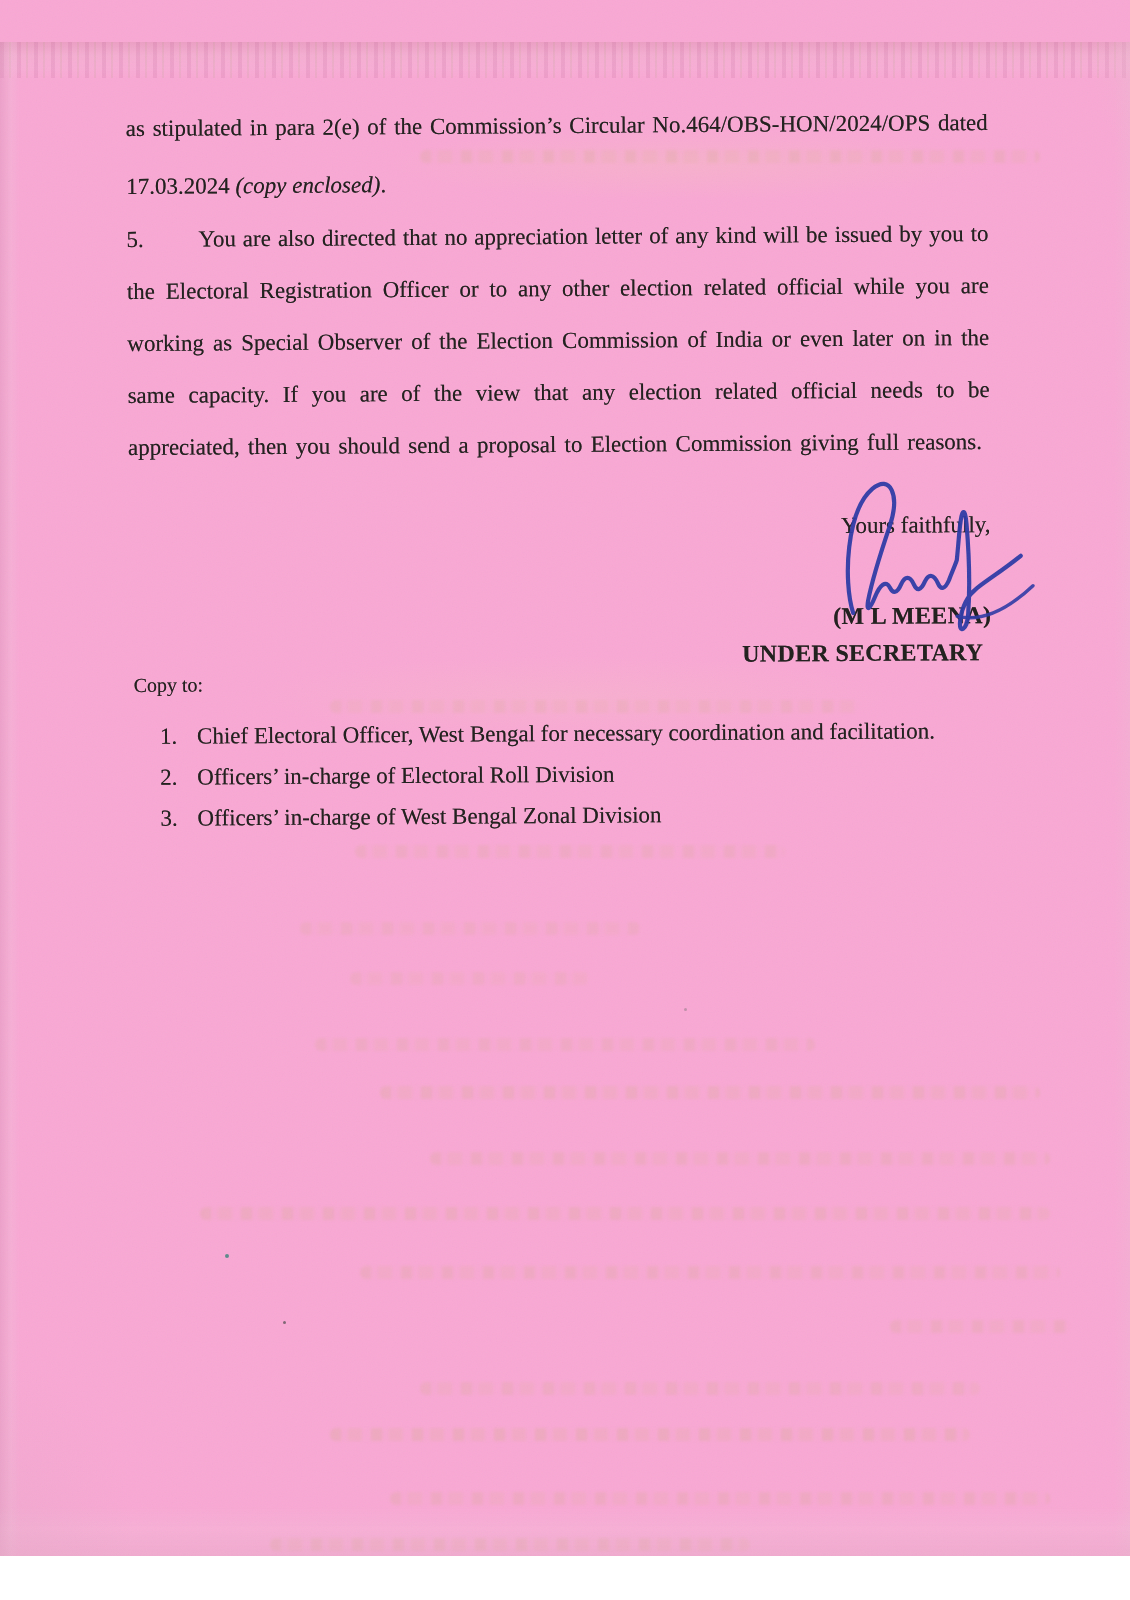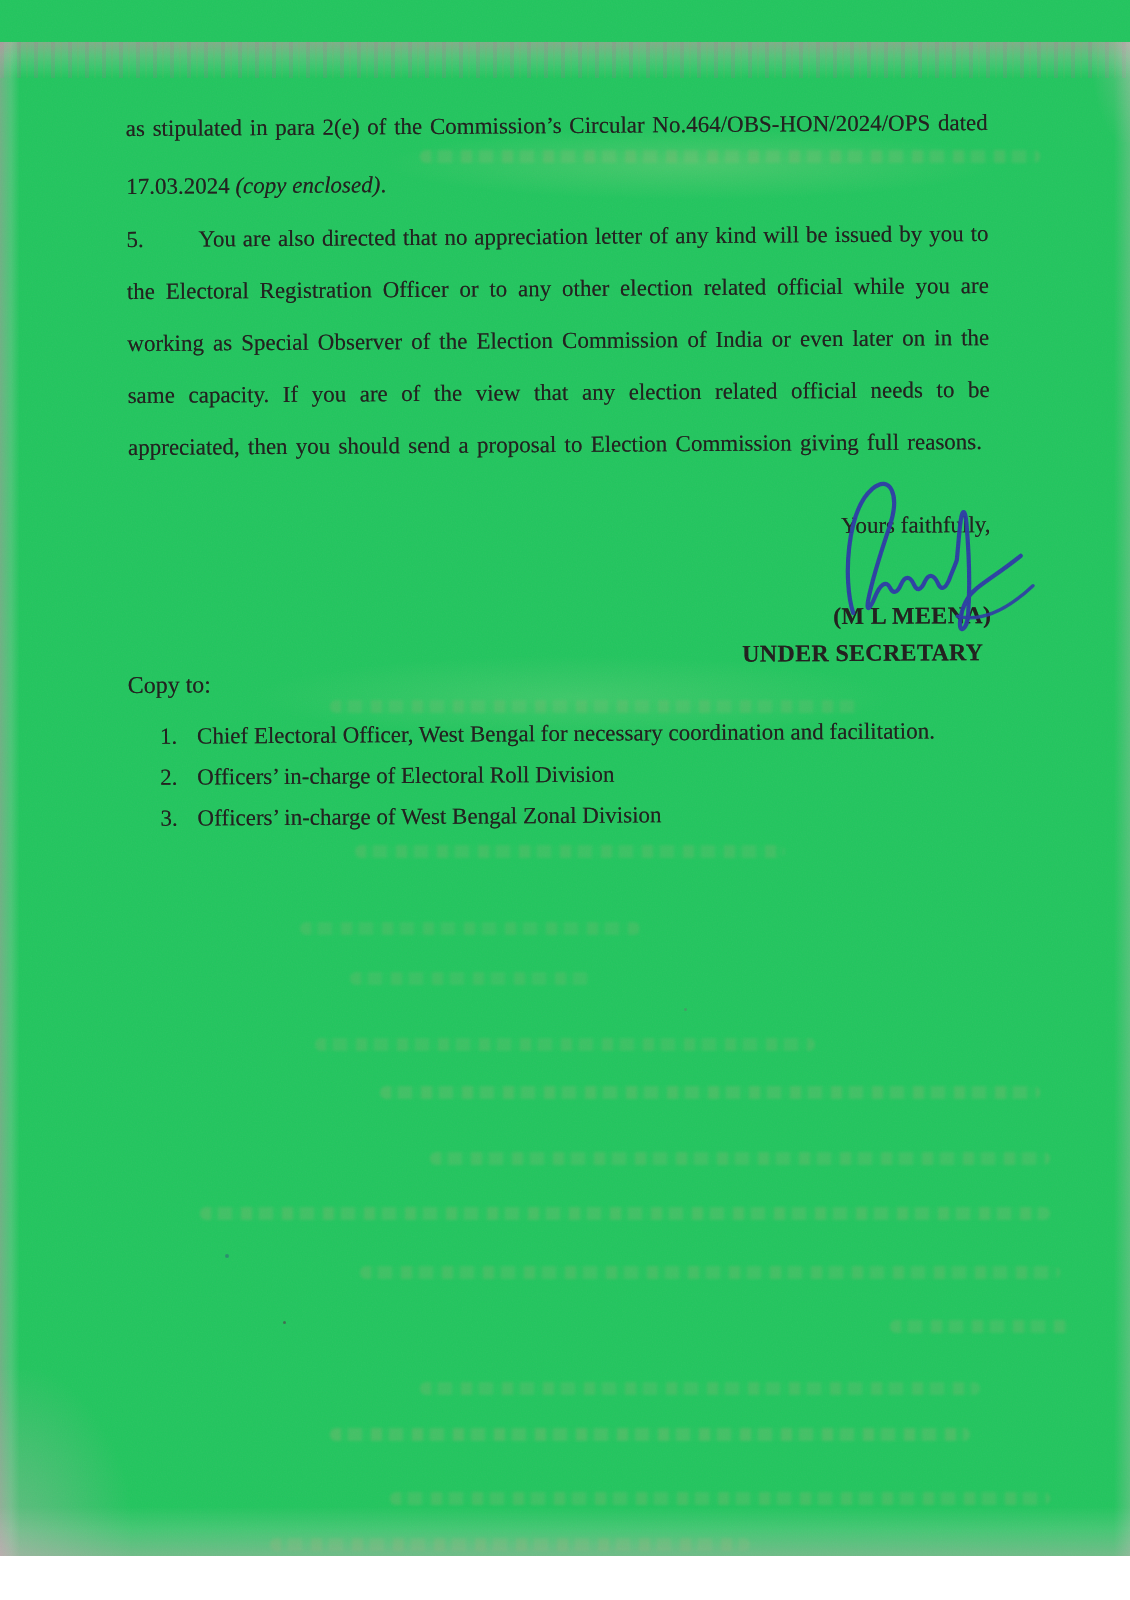--- a/index.html
+++ b/index.html
@@ -1,17 +1,17 @@
 <!DOCTYPE html>
 <html><head>
 <meta charset="utf-8">
 <style>
   html,body{margin:0;padding:0;background:#ffffff;}
   .page{
-    position:relative;width:1130px;height:1600px;background:#22c55e;overflow:hidden;
+    position:relative;width:1130px;height:1600px;background:#f9a8d4;overflow:hidden;
     font-family:"Liberation Serif","DejaVu Serif",serif;color:#1f1e1c;
   }
   
   .edge-top{position:absolute;left:0;top:42px;width:1130px;height:36px;z-index:1;
     background:
       repeating-linear-gradient(90deg, rgba(186,94,146,.16) 0 4px, rgba(255,255,255,0) 4px 9px, rgba(150,160,95,.10) 9px 11px, rgba(255,255,255,0) 11px 17px),
       linear-gradient(180deg, rgba(223,150,180,.50) 0%, rgba(235,190,205,.26) 38%, rgba(245,225,232,.10) 72%, rgba(255,255,255,0) 100%);
     filter:blur(.6px);}
   .edge-left{position:absolute;left:0;top:42px;width:20px;height:1514px;z-index:1;
     background:linear-gradient(90deg, rgba(219,149,186,.42), rgba(238,205,220,.20) 55%, rgba(255,255,255,0));filter:blur(.5px);}
@@ -42,21 +42,21 @@
   .lastline{text-align:left;}
   .indent1{text-indent:72px;}
   .stretch{word-spacing:2.5px;}
   .it{font-style:italic;}
   .para-num{position:absolute;left:128px;top:214px;font-size:23px;line-height:52px;}
   .closing{position:absolute;left:732px;top:516px;width:258px;font-size:23px;line-height:30px;}
   .salutation{text-align:right;}
   .sig-name{margin-top:60px;font-weight:700;font-size:24px;text-align:right;letter-spacing:.3px;}
   .sig-title{margin-top:7px;font-weight:700;font-size:24px;text-align:right;letter-spacing:.3px;transform:translateX(-8px);}
   .signature{position:absolute;left:836px;top:482px;}
-  .copy-label{position:absolute;left:126px;top:668px;font-size:24px;line-height:34px;}
+  .copy-label{position:absolute;left:132px;top:668px;font-size:20px;line-height:34px;}
   .copy-list{position:absolute;left:158px;top:716px;width:840px;margin:0;padding:0;list-style:none;font-size:23px;}
   .copy-row{display:flex;line-height:41px;}
   .copy-num{width:37px;flex:none;}
 </style>
 </head>
 <body>
 
 <div class="page">
 
   <div class="edge-top"></div>

